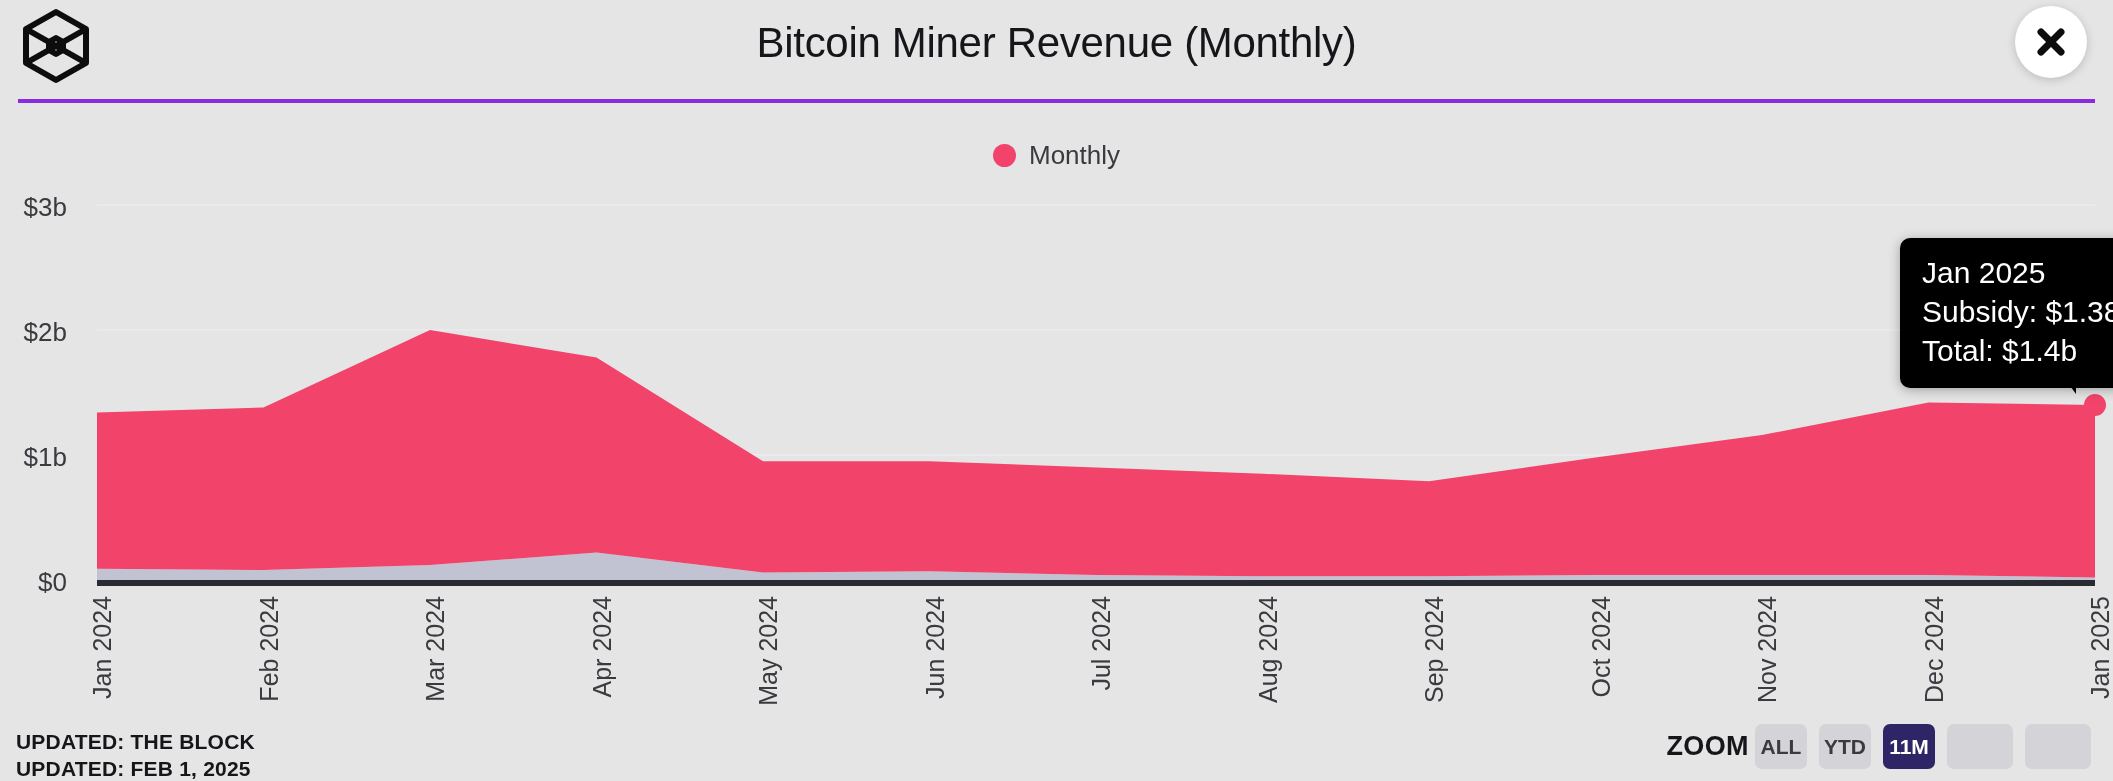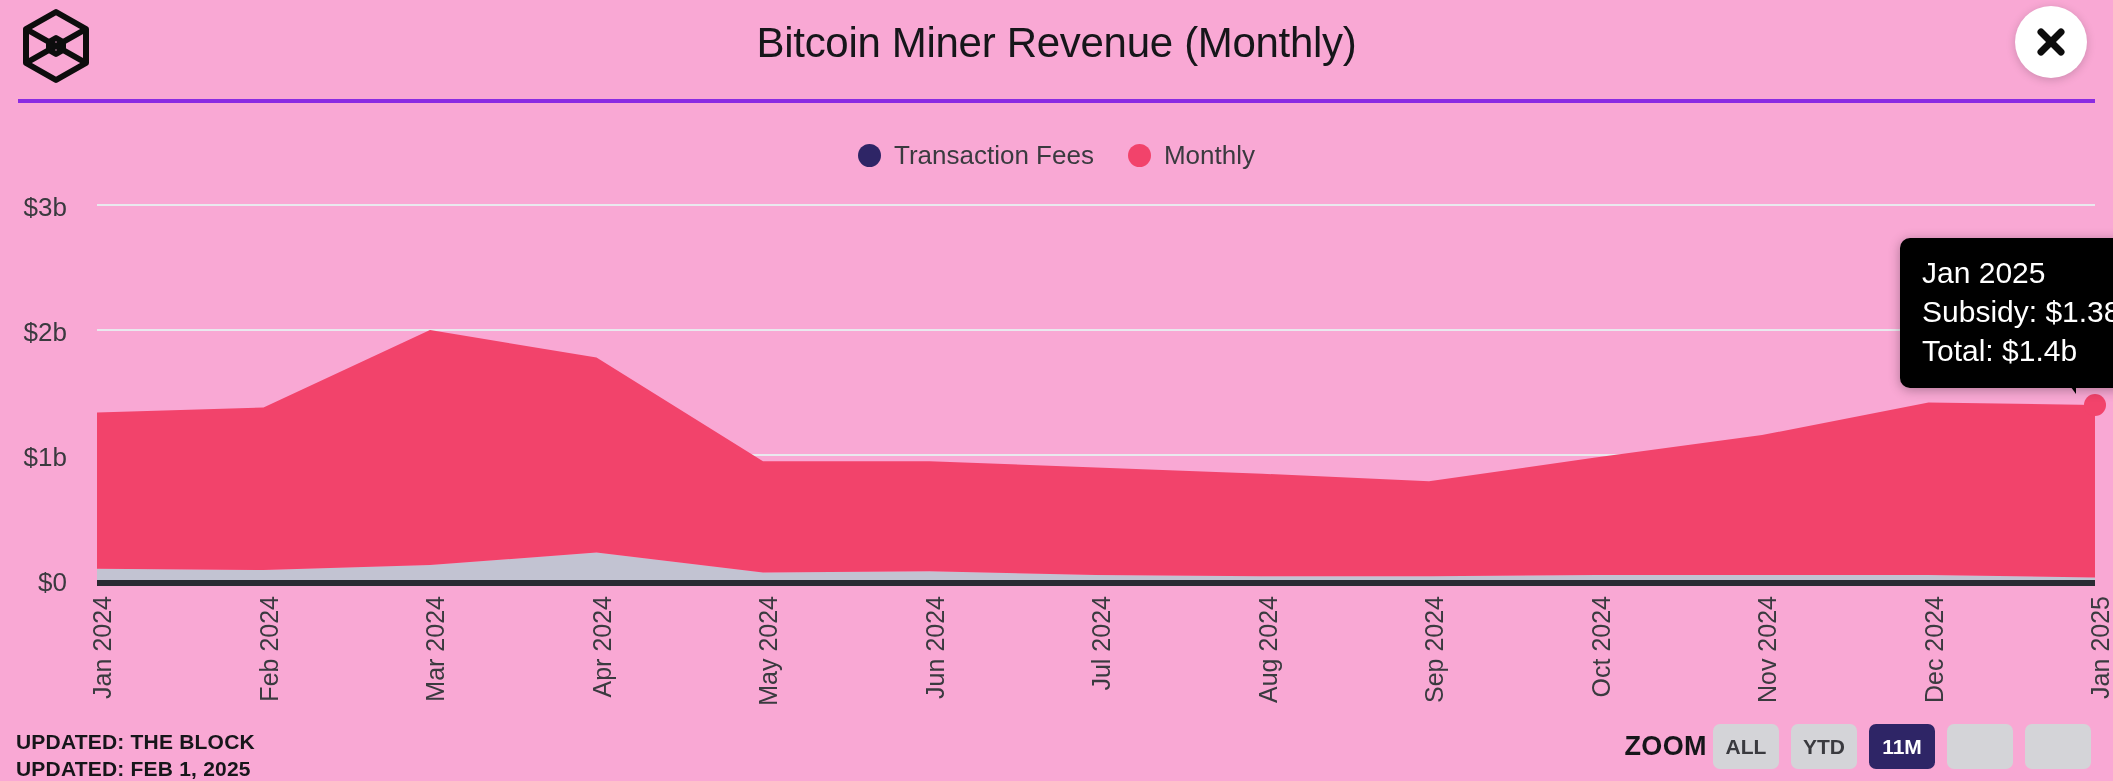--- a/index.html
+++ b/index.html
@@ -5,21 +5,21 @@
   * { box-sizing: border-box; margin: 0; padding: 0; }
   html, body {
     width: 2113px; height: 781px;
     background: #ffffff;
     font-family: "Liberation Sans", sans-serif;
     overflow: hidden;
   }
   #page {
     position: relative;
     width: 2113px; height: 781px;
-    background: #f9a8d4;
+    background: #e5e5e5;
     text-decoration: underline;
   }
 
   
   #header {
     position: absolute; left: 0; top: 0;
     width: 2113px; height: 99px;
   }
   #logo {
     position: absolute; left: 20px; top: 8px;
@@ -123,21 +123,21 @@
   }
   #zoom-controls {
     position: absolute; right: 22px; top: 724px;
     display: flex; align-items: center; gap: 0;
   }
   #zoom-label {
     font-size: 27px; font-weight: bold; color: #16161a;
     letter-spacing: 0.4px; margin-right: 6px;
   }
   .zoom-btn {
-    width: 66px; height: 45px;
+    width: 52px; height: 45px;
     border-radius: 7px;
     background: #d4d4d8;
     color: #3a3a3f;
     font-size: 21px; font-weight: bold;
     display: flex; align-items: center; justify-content: center;
     cursor: pointer;
     border: none;
     font-family: "Liberation Sans", sans-serif;
   }
   .zoom-btn.active { background: #2e2566; color: #ffffff; }
@@ -165,24 +165,20 @@
         <g stroke="#0d0d0d" stroke-width="7" stroke-linecap="round">
           <line x1="8" y1="8" x2="28" y2="28"></line>
           <line x1="28" y1="8" x2="8" y2="28"></line>
         </g>
       </svg>
     </div>
   </div>
   <div id="divider"></div>
 
   <div id="legend">
-    <div class="legend-item">
-      <span class="legend-dot" style="background:#2E2566"></span>
-      <span class="legend-label">Transaction Fees</span>
-    </div>
     <div class="legend-item">
       <span class="legend-dot" style="background:#F2436B"></span>
       <span class="legend-label">Monthly</span>
     </div>
   </div>
 
   <div id="chart-area">
     <svg id="plot-svg" width="2113" height="430">
         <line x1="97" y1="275" x2="2095" y2="275" stroke="#e9e9ee" stroke-width="2"></line>
         <line x1="97" y1="150" x2="2095" y2="150" stroke="#e9e9ee" stroke-width="2"></line>

